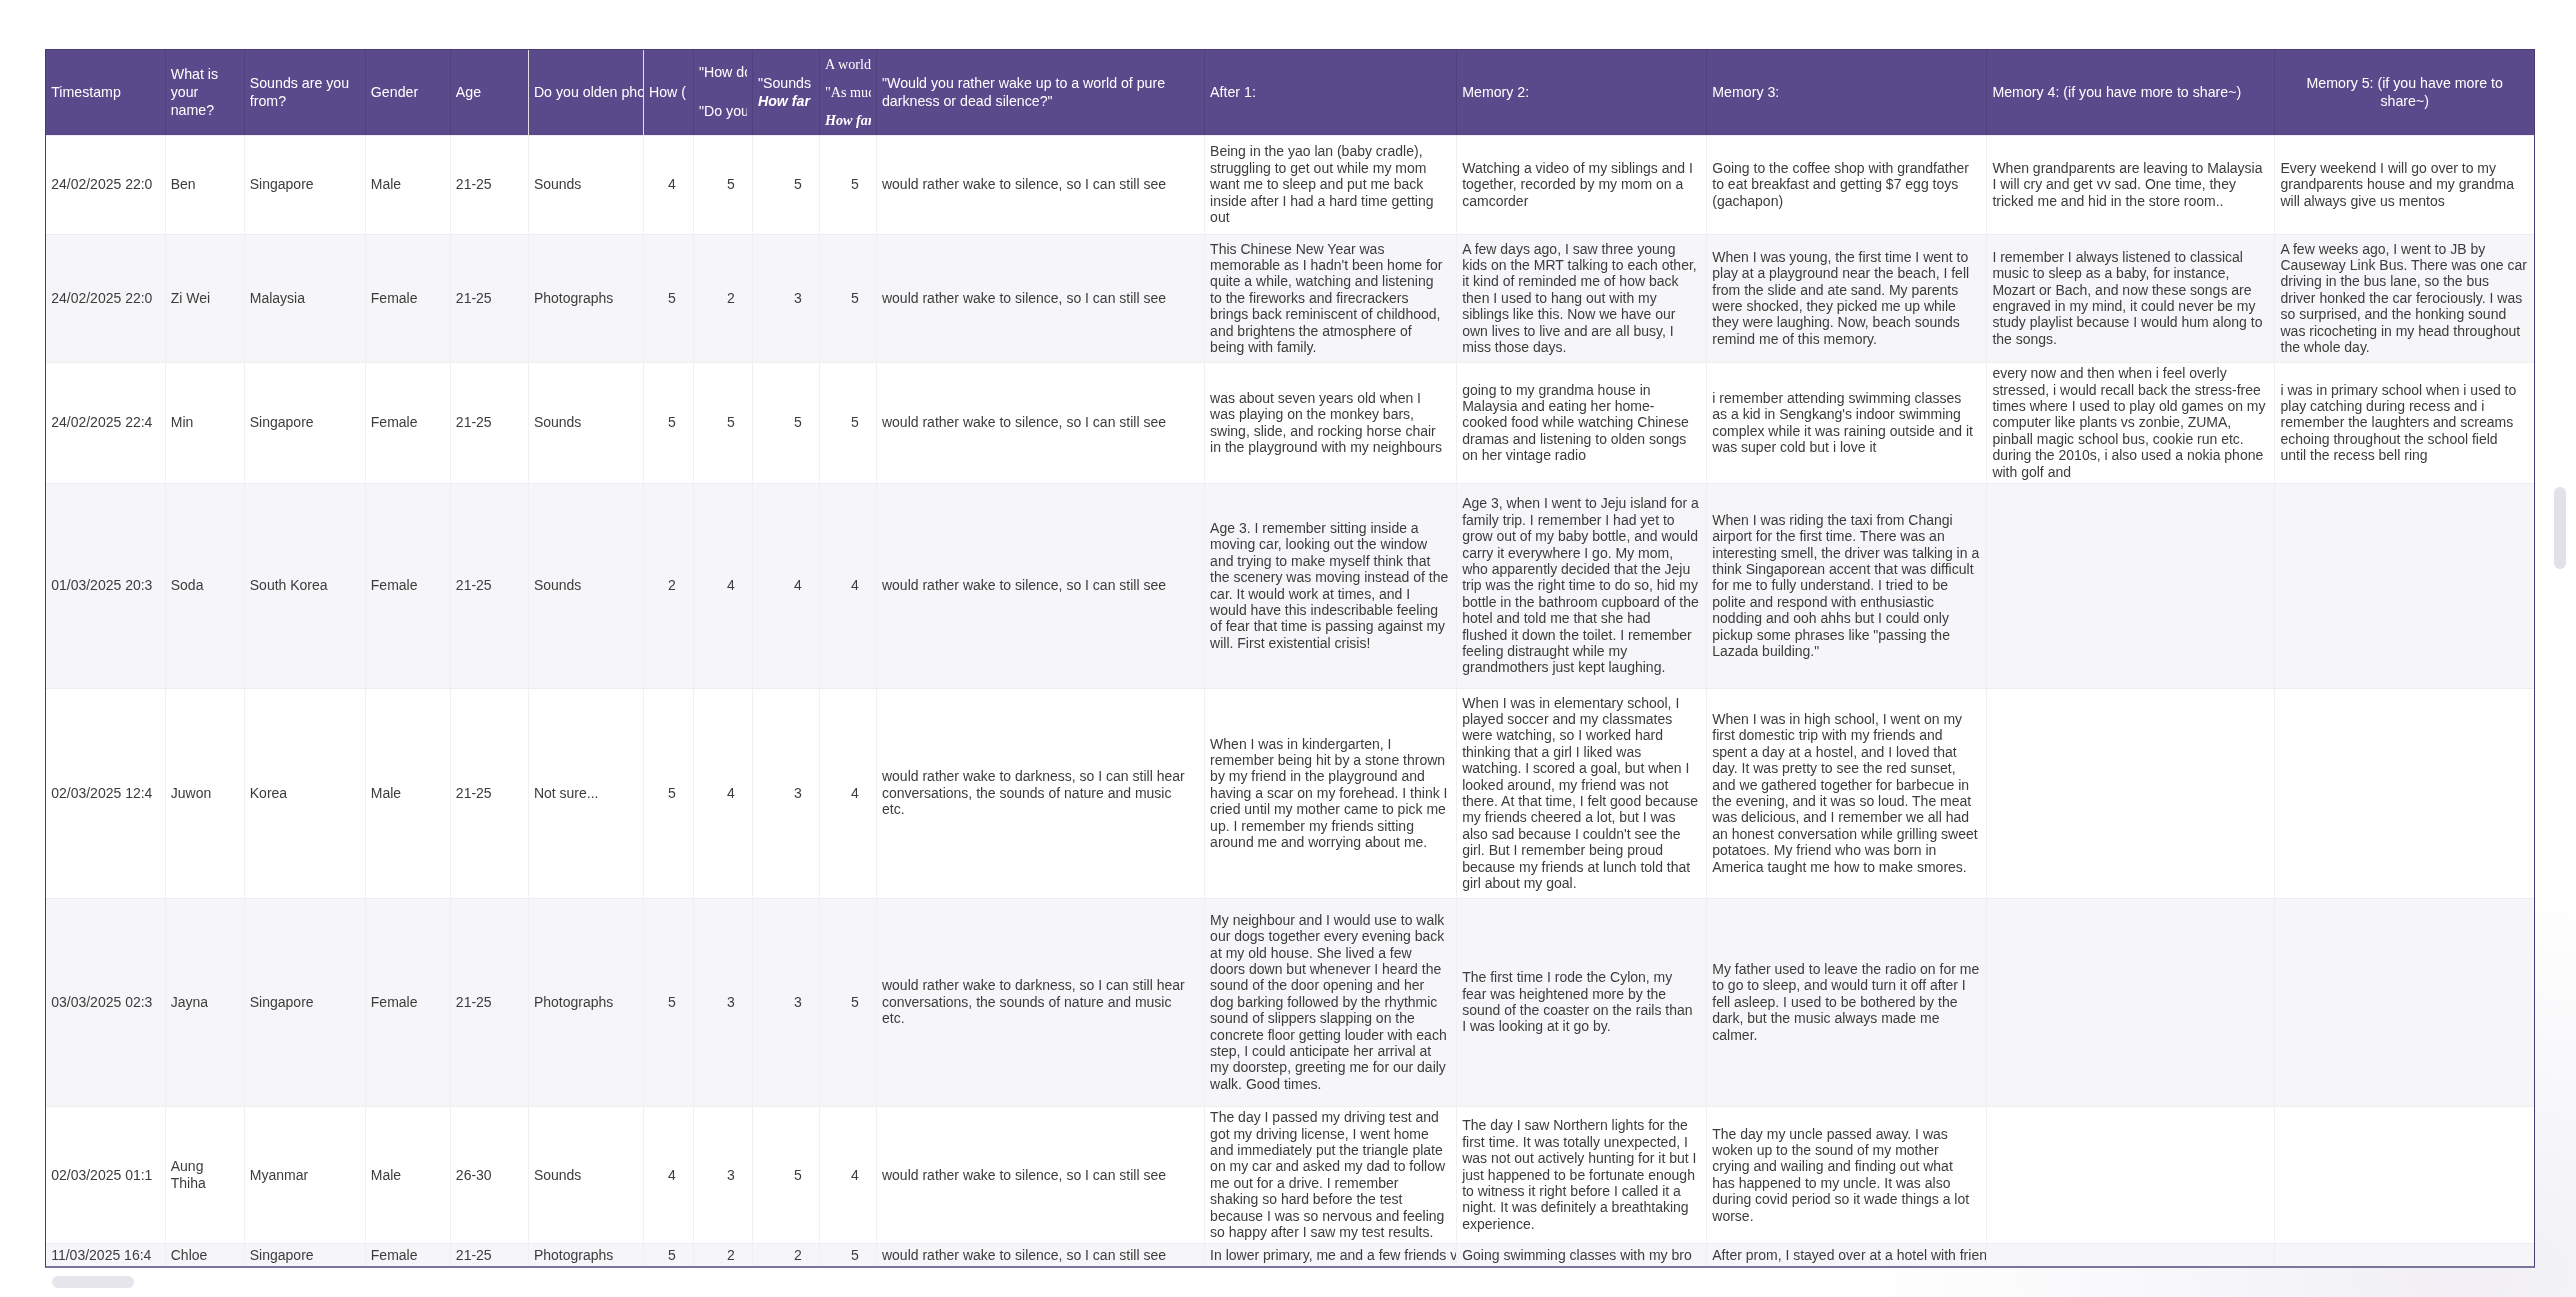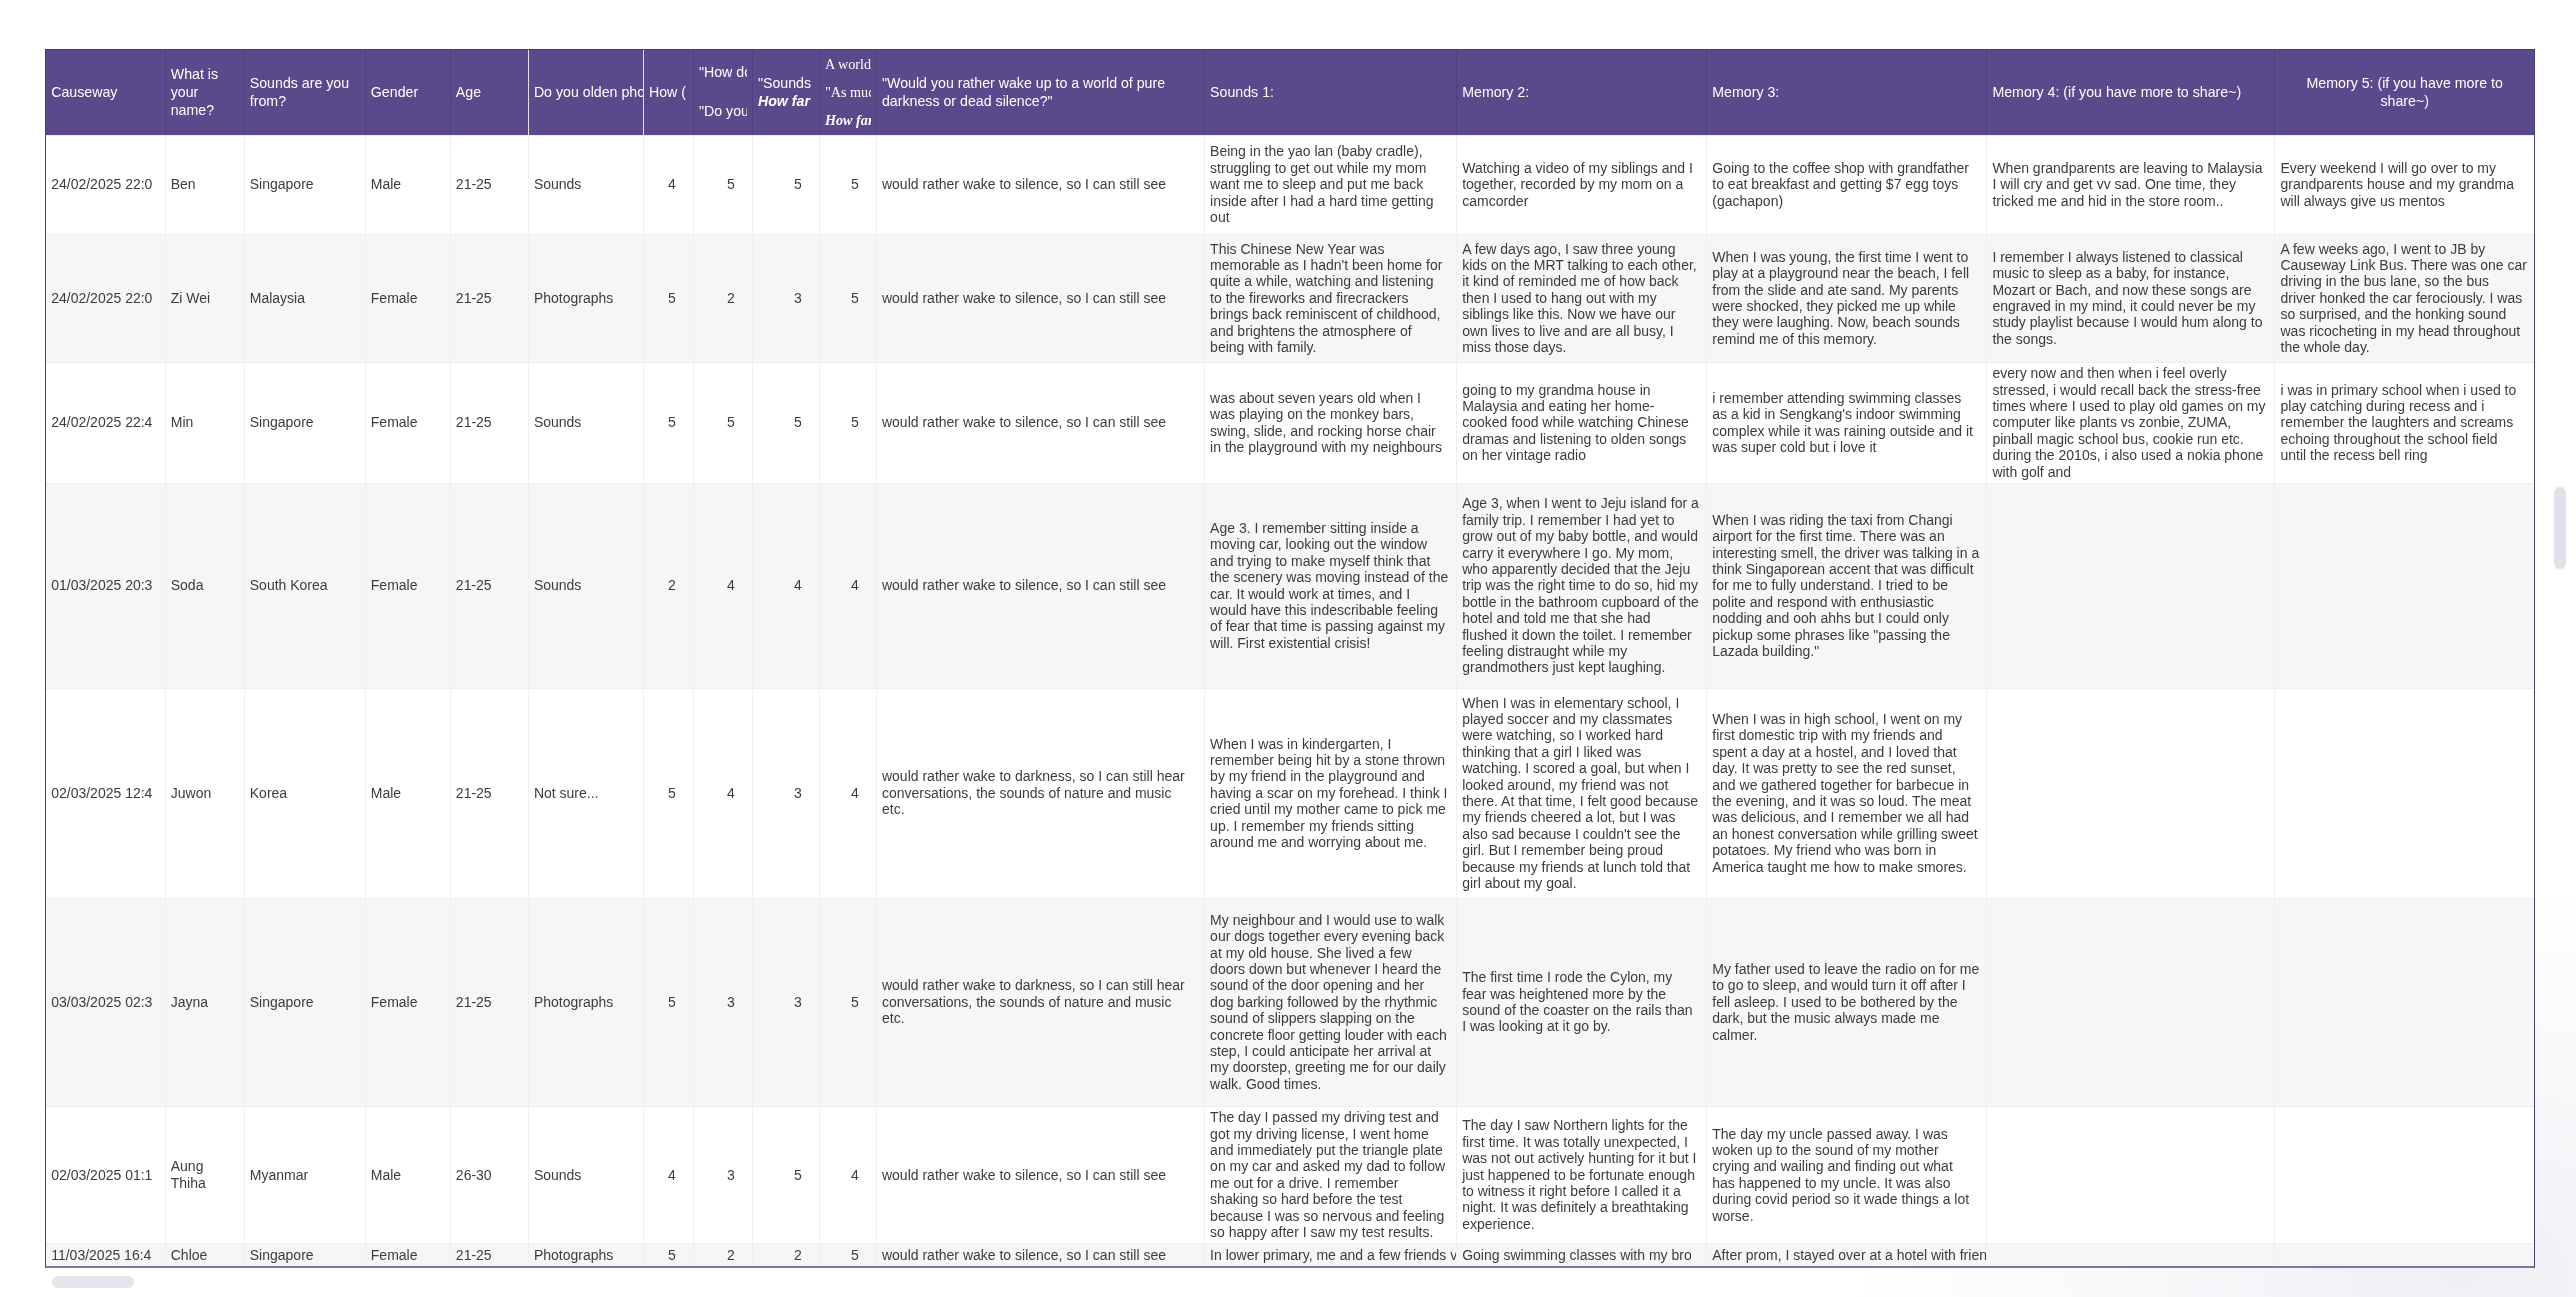--- a/index.html
+++ b/index.html
@@ -89,42 +89,42 @@
         <col style="width:57px">
           <col style="width:328px">
           <col style="width:252px">
         <col style="width:250px">
           <col style="width:280px">
           <col style="width:288px">
         <col style="width:259px">
       </colgroup>
       <thead>
         <tr>
-          <th>Causeway</th>
+          <th>Timestamp</th>
           <th>What is your name?</th>
           <th>Sounds are you from?</th>
           <th>Gender</th>
           <th>Age</th>
           <th class="th-clip">Do you olden pho</th>
           <th class="th-clip">How (</th>
           <th class="lh45">
             <span class="hline">"How do</span>
             <span class="hline">"Do you</span>
           </th>
           <th class="lh21">
             <span class="hline">"Sounds c</span>
             <span class="hline bi">How far d</span>
           </th>
           <th class="lh32">
             <span class="hline">A world</span>
             <span class="hline">"As muc</span>
             <span class="hline bi">How far</span>
           </th>
           <th>"Would you rather wake up to a world of pure darkness or dead silence?"</th>
-          <th>Sounds 1:</th>
+          <th>After 1:</th>
           <th>Memory 2:</th>
           <th>Memory 3:</th>
           <th>Memory 4: (if you have more to share~)</th>
           <th>Memory 5: (if you have more to share~)</th>
         </tr>
       </thead>
       <tbody>
           <tr>
             <td class="nowrap">24/02/2025 22:0</td>
             <td class="">Ben</td>

